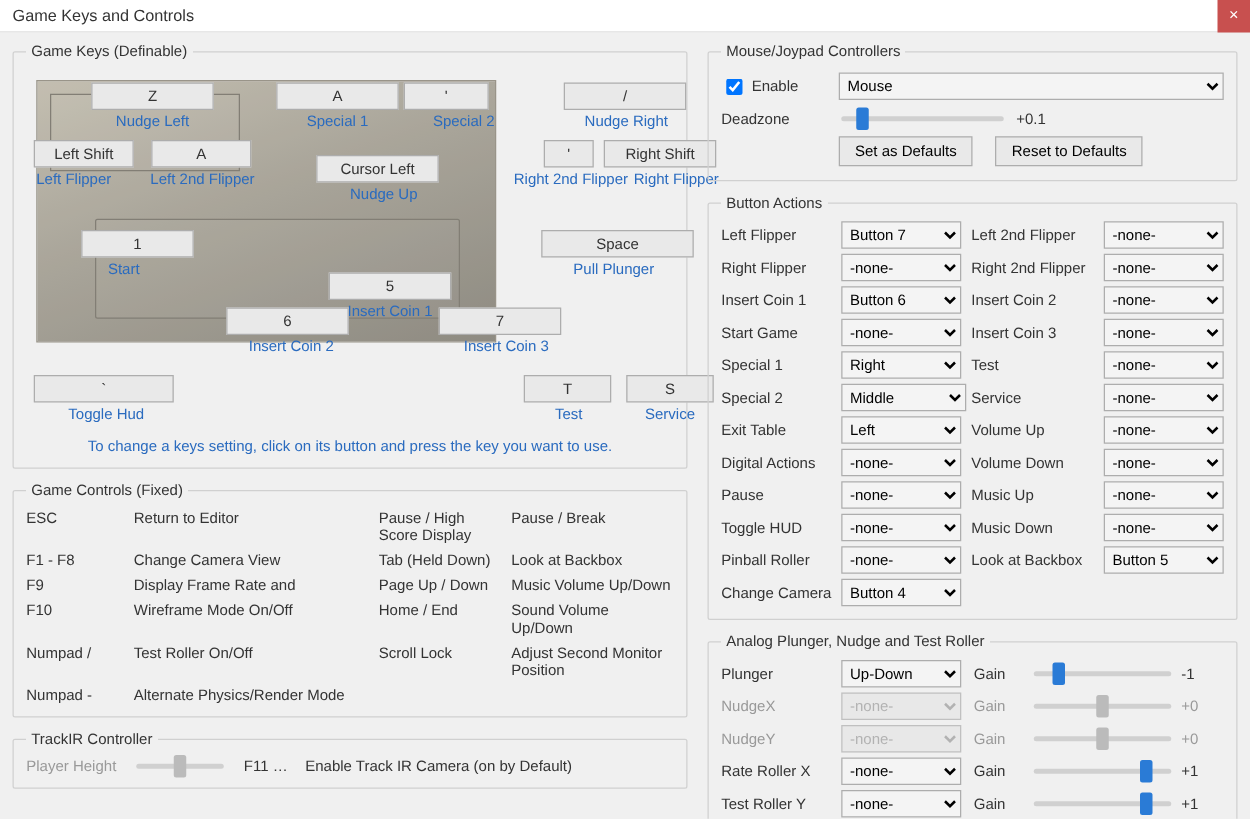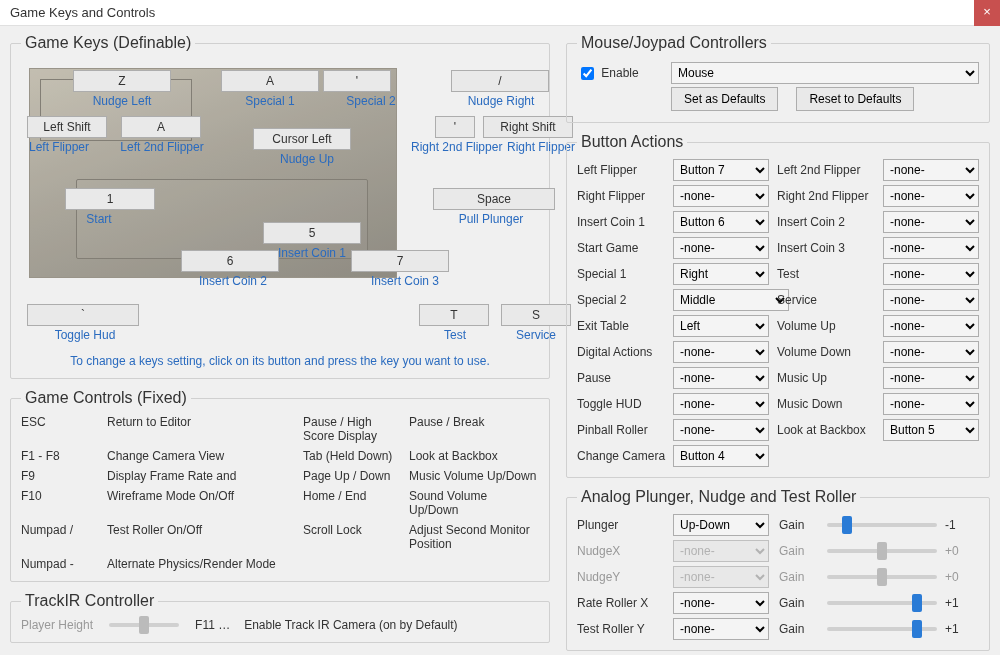--- a/index.html
+++ b/index.html
@@ -40,21 +40,21 @@
   .col-left { width: 568px; }
   .col-right { flex: 1; }
   fieldset {
     border: 1px solid #d0d0d0;
     border-radius: 2px;
     margin: 0 0 10px 0;
     padding: 8px 10px 10px 10px;
     position: relative;
   }
   legend {
-    font-size: 16px;
+    font-size: 12px;
     padding: 0 4px;
     color: #333;
   }
   .gamekeys-area {
     position: relative;
     height: 290px;
   }
   .tablebg {
     position: absolute;
     left: 8px; top: 8px;
@@ -300,20 +300,25 @@
       <legend>Mouse/Joypad Controllers</legend>
       <div class="row">
         <label style="width:86px">
           <input type="checkbox" checked="" style="">
           <span>Enable</span>
         </label>
         <select style="flex:1">
           <option>Mouse</option>
         </select>
       </div>
+      <div class="row">
+        <span class="lbl">Deadzone</span>
+        <input type="range" class="slider" style="width: 130px;" min="0" max="100" value="10">
+        <span>+0.1</span>
+      </div>
       <div class="row" style="padding-left:94px;gap:18px">
         <button class="btn">Set as Defaults</button>
         <button class="btn">Reset to Defaults</button>
       </div>
     </fieldset>
 
     <fieldset>
       <legend>Button Actions</legend>
       <div class="ba-grid" id="ba-grid">
           <span class="lbl">Left Flipper</span>
@@ -330,21 +335,21 @@
           <select style="width: 96px;"><option>-none-</option></select>
           <span class="lbl">Start Game</span>
           <select style="width: 96px;"><option>-none-</option></select>
           <span class="lbl">Insert Coin 3</span>
           <select style="width: 96px;"><option>-none-</option></select>
           <span class="lbl">Special 1</span>
           <select style="width: 96px;"><option>Right</option></select>
           <span class="lbl">Test</span>
           <select style="width: 96px;"><option>-none-</option></select>
           <span class="lbl">Special 2</span>
-          <select style="width: 116px;"><option>Middle</option></select>
+          <select style="width: 100px;"><option>Middle</option></select>
           <span class="lbl">Service</span>
           <select style="width: 96px;"><option>-none-</option></select>
           <span class="lbl">Exit Table</span>
           <select style="width: 96px;"><option>Left</option></select>
           <span class="lbl">Volume Up</span>
           <select style="width: 96px;"><option>-none-</option></select>
           <span class="lbl">Digital Actions</span>
           <select style="width: 96px;"><option>-none-</option></select>
           <span class="lbl">Volume Down</span>
           <select style="width: 96px;"><option>-none-</option></select>

